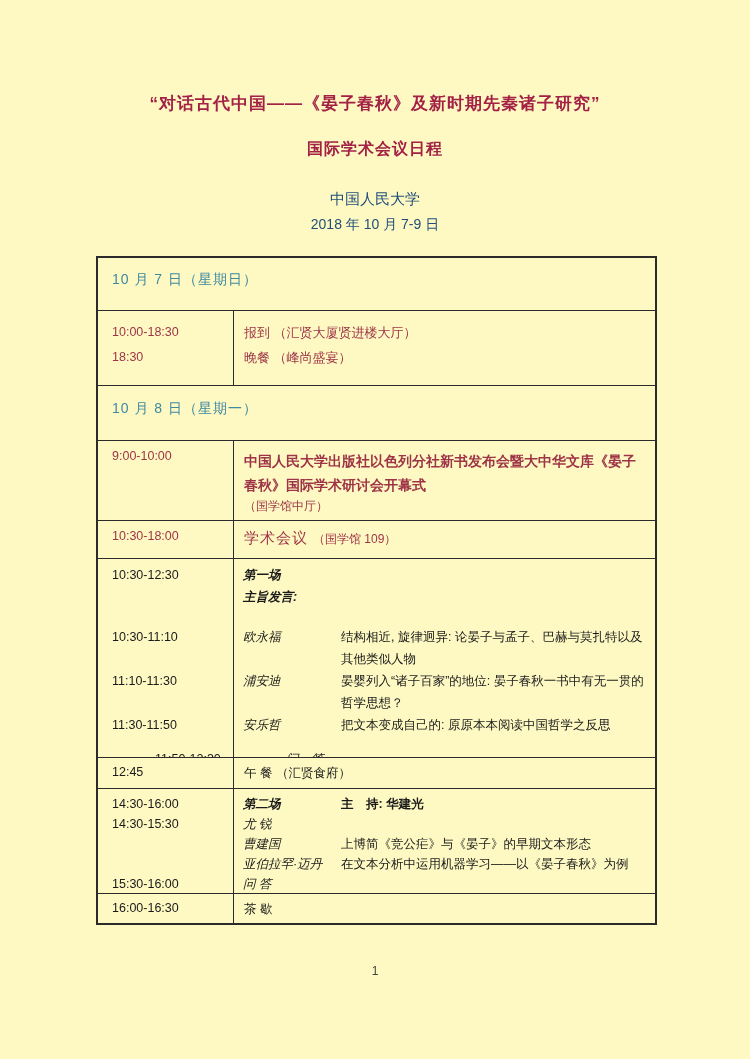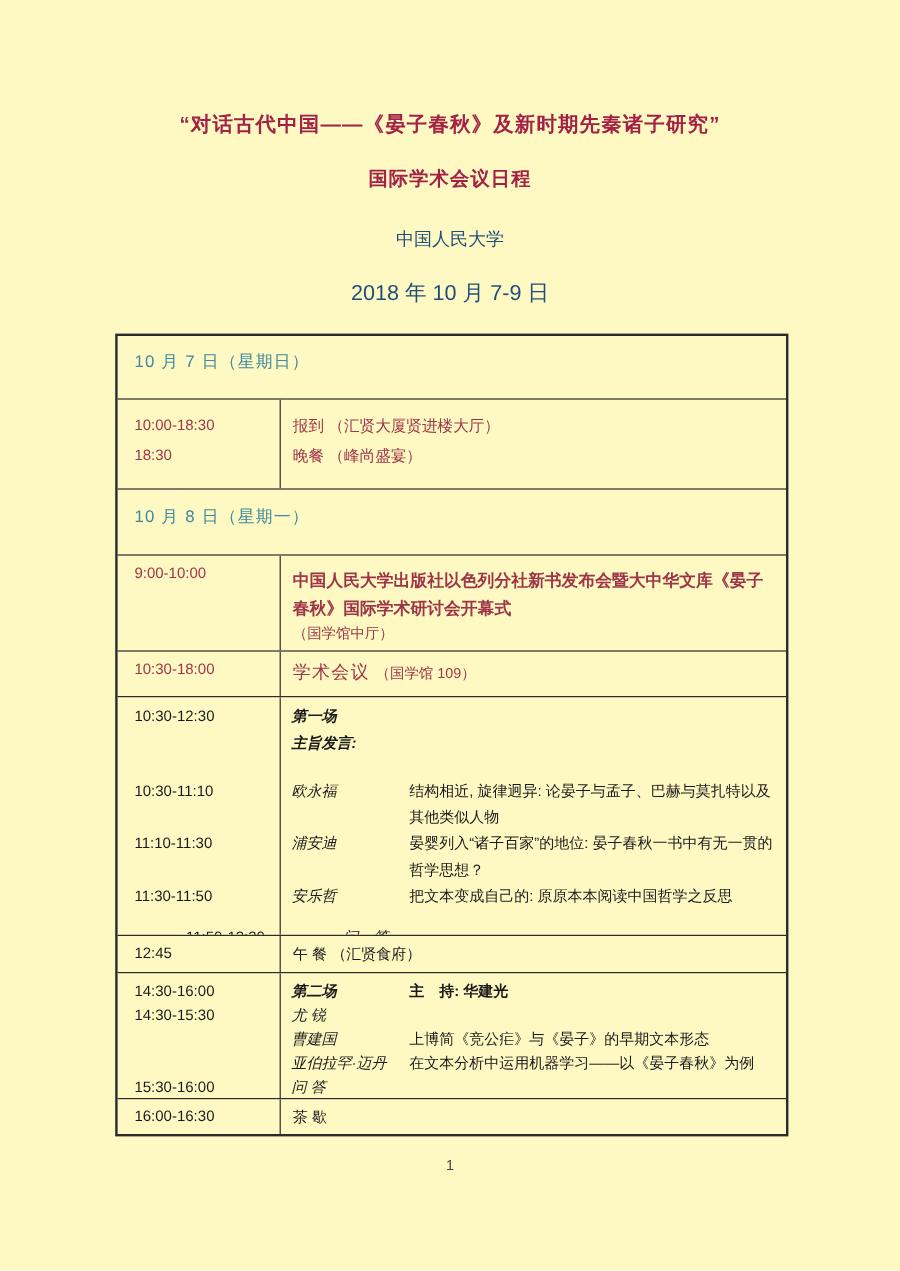--- a/index.html
+++ b/index.html
@@ -5,21 +5,21 @@
   html,body{margin:0;padding:0;background:#ffffff;}
   .doc{
     width:750px;height:1059px;background:#fef9c3;position:relative;
     font-family:"Liberation Sans","DejaVu Sans",sans-serif;
     color:var(--ink);
   }
   .title{text-align:center;font-weight:bold;letter-spacing:1px;}
   .t1{padding-top:92px;font-size:17px;color:var(--title_red);}
   .t2{margin-top:24px;font-size:16px;color:var(--title_red);}
   .org{margin-top:30px;text-align:center;font-size:15px;color:var(--navy);}
-  .dates{margin-top:23px;text-align:center;font-size:18px;color:var(--navy);}
+  .dates{margin-top:7px;text-align:center;font-size:14px;color:var(--navy);}
 
   .sched{margin:22px 0 0 96px;width:557px;border:2px solid var(--border);box-sizing:content-box;}
   .drow{border-top:1px solid var(--border);height:52px;box-sizing:border-box;
         padding:13px 0 0 14px;color:var(--teal);font-size:14px;letter-spacing:1px;}
   .sched > div:first-child{border-top:none;}
 
   .trow{border-top:1px solid var(--border);position:relative;box-sizing:border-box;overflow:hidden;}
   .trow::before{content:"";position:absolute;left:135px;top:0;bottom:0;width:1px;background:var(--border);}
   .line{display:flex;align-items:flex-start;}
   .c-time{flex:0 0 135px;width:135px;box-sizing:border-box;padding-left:14px;font-size:12.5px;}

